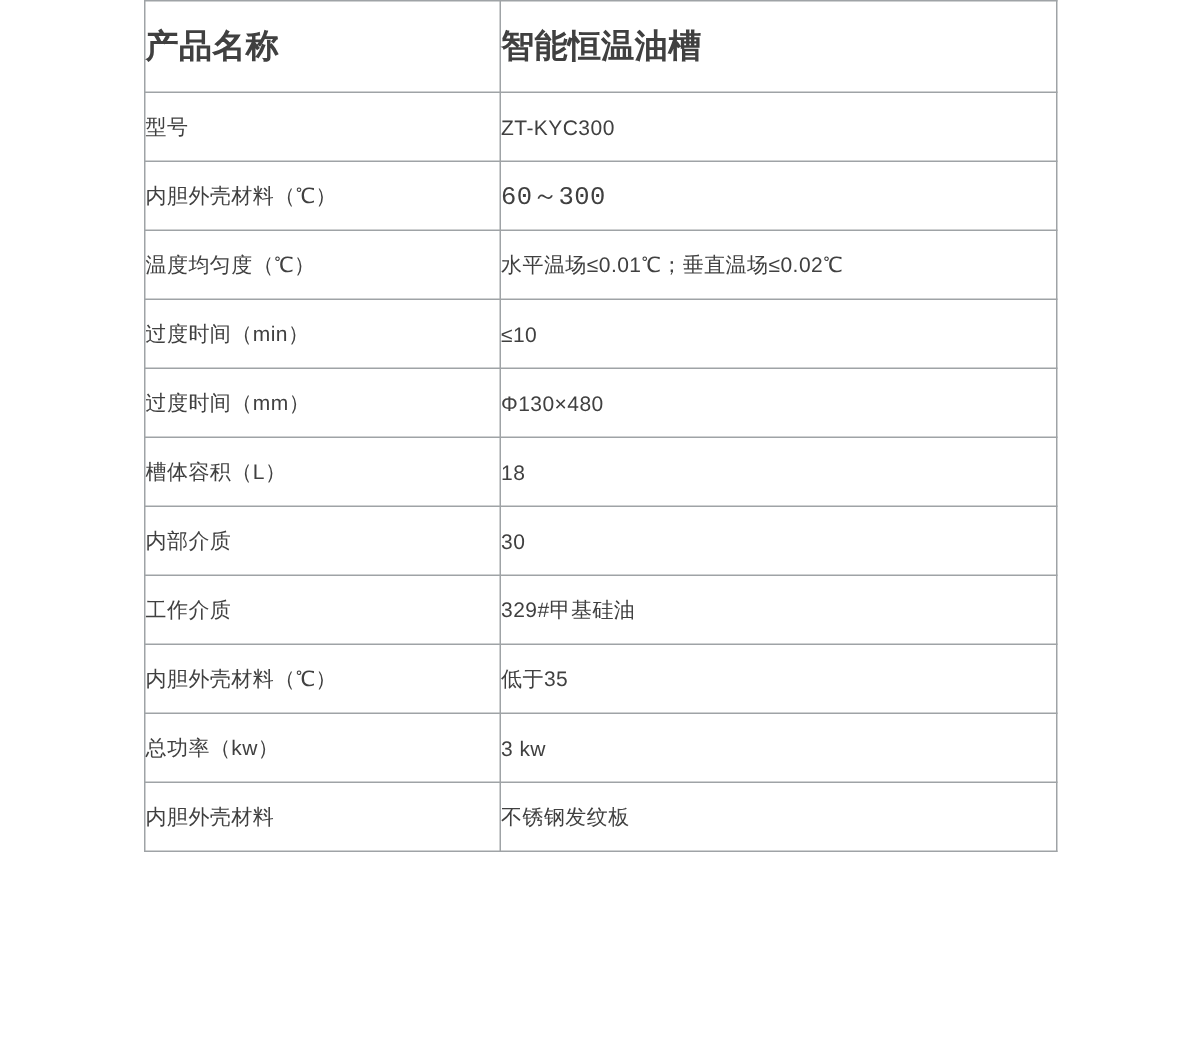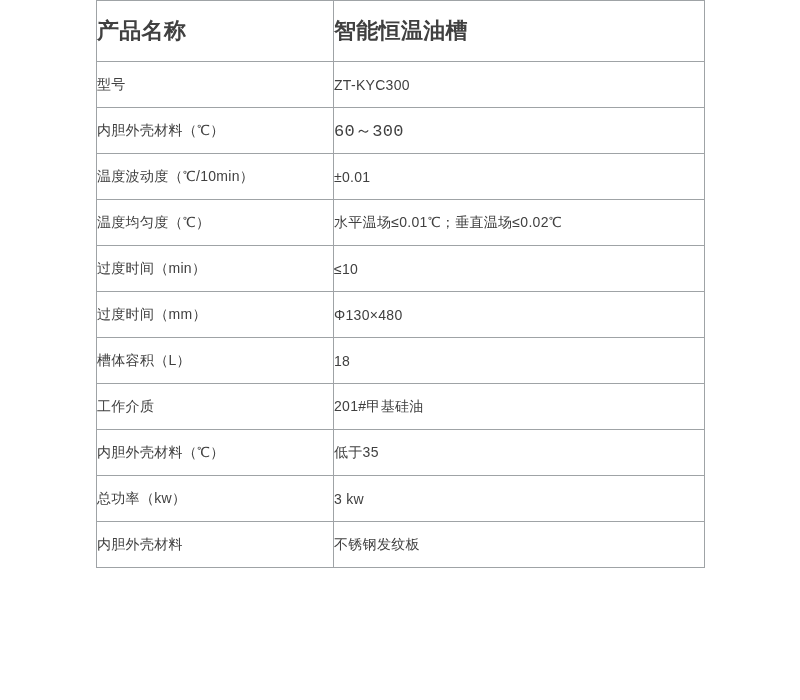--- a/index.html
+++ b/index.html
@@ -81,24 +81,20 @@
       <tr class="data-row">
         <td class="label-cell">型号</td>
         <td class="value-cell">ZT-KYC300</td>
       </tr>
 
       <tr class="data-row">
         <td class="label-cell">内胆外壳材料（℃）</td>
         <td class="value-cell big">60～300</td>
       </tr>
 
-      <tr class="data-row">
-        <td class="label-cell">温度波动度（℃/10min）</td>
-        <td class="value-cell">±0.01</td>
-      </tr>
 
       <tr class="data-row">
         <td class="label-cell">温度均匀度（℃）</td>
         <td class="value-cell nowrap">水平温场≤0.01℃；垂直温场≤0.02℃</td>
       </tr>
 
       <tr class="data-row">
         <td class="label-cell">过度时间（min）</td>
         <td class="value-cell">≤10</td>
       </tr>
@@ -106,24 +102,28 @@
       <tr class="data-row">
         <td class="label-cell">过度时间（mm）</td>
         <td class="value-cell">Φ130×480</td>
       </tr>
 
       <tr class="data-row">
         <td class="label-cell">槽体容积（L）</td>
         <td class="value-cell">18</td>
       </tr>
 
+      <tr class="data-row">
+        <td class="label-cell">内部介质</td>
+        <td class="value-cell">30</td>
+      </tr>
 
       <tr class="data-row">
         <td class="label-cell">工作介质</td>
-        <td class="value-cell">201#甲基硅油</td>
+        <td class="value-cell">329#甲基硅油</td>
       </tr>
 
       <tr class="data-row">
         <td class="label-cell">内胆外壳材料（℃）</td>
         <td class="value-cell">低于35</td>
       </tr>
 
       <tr class="data-row">
         <td class="label-cell">总功率（kw）</td>
         <td class="value-cell">3 kw</td>

